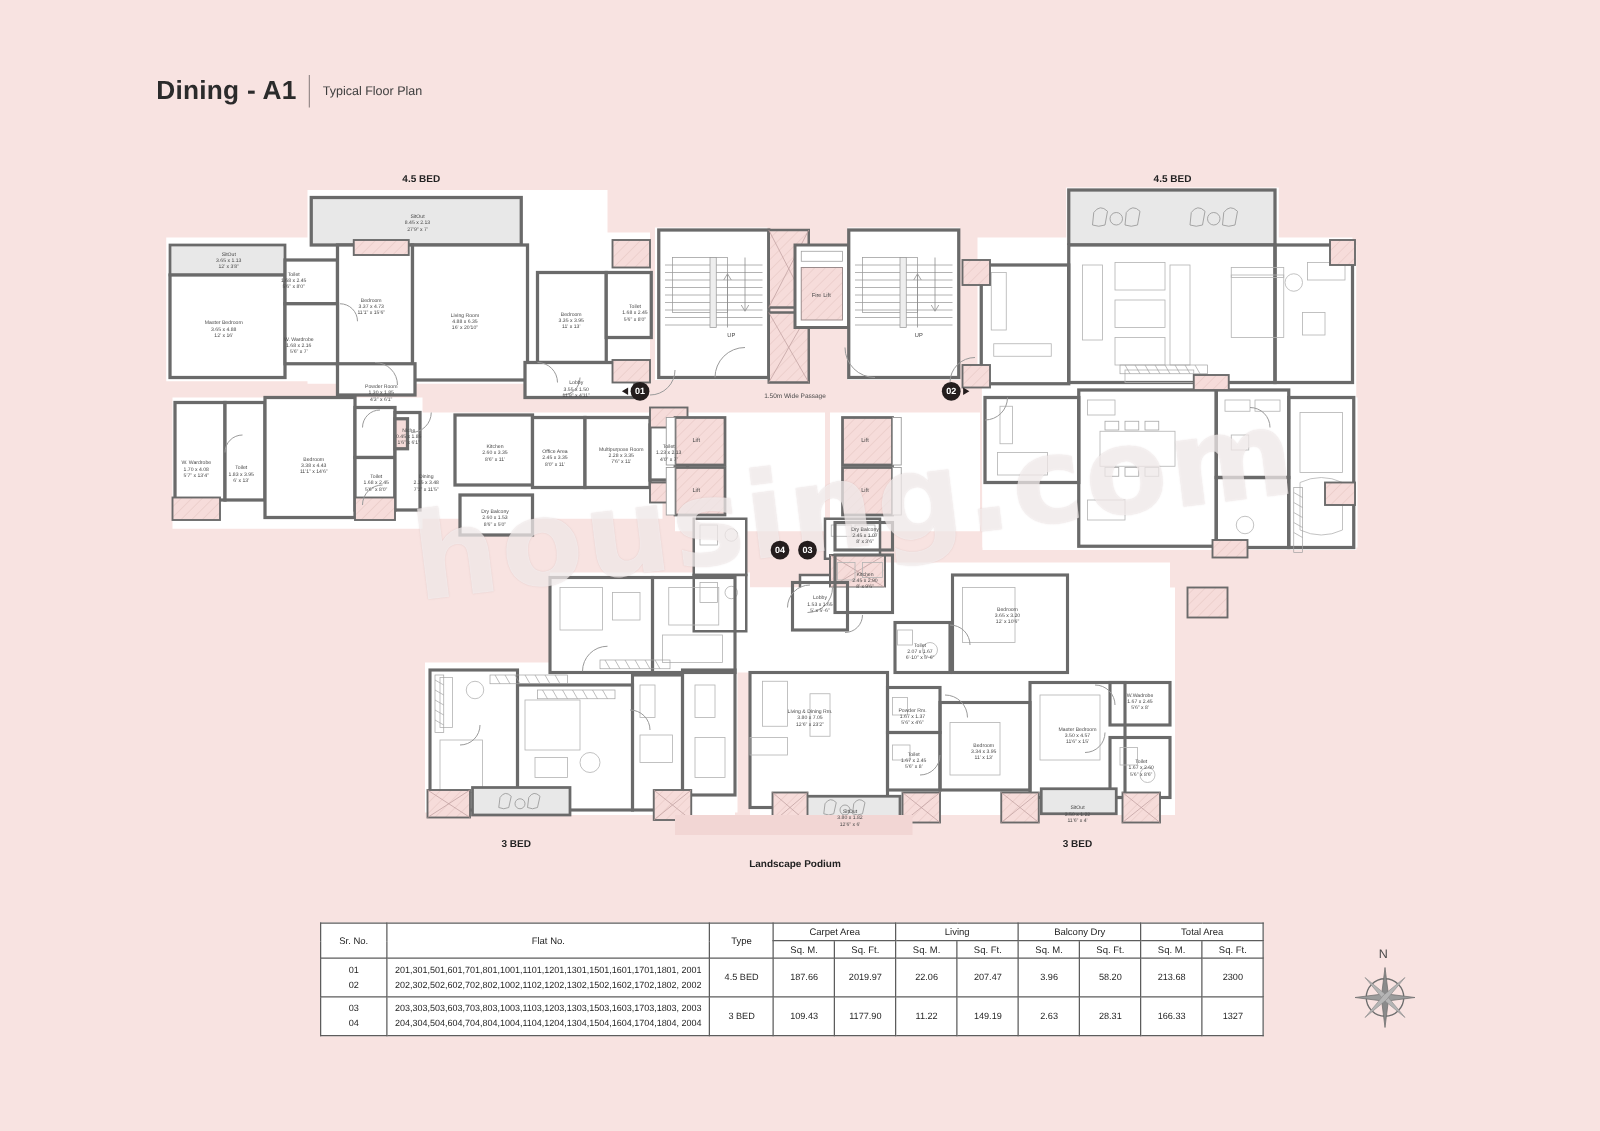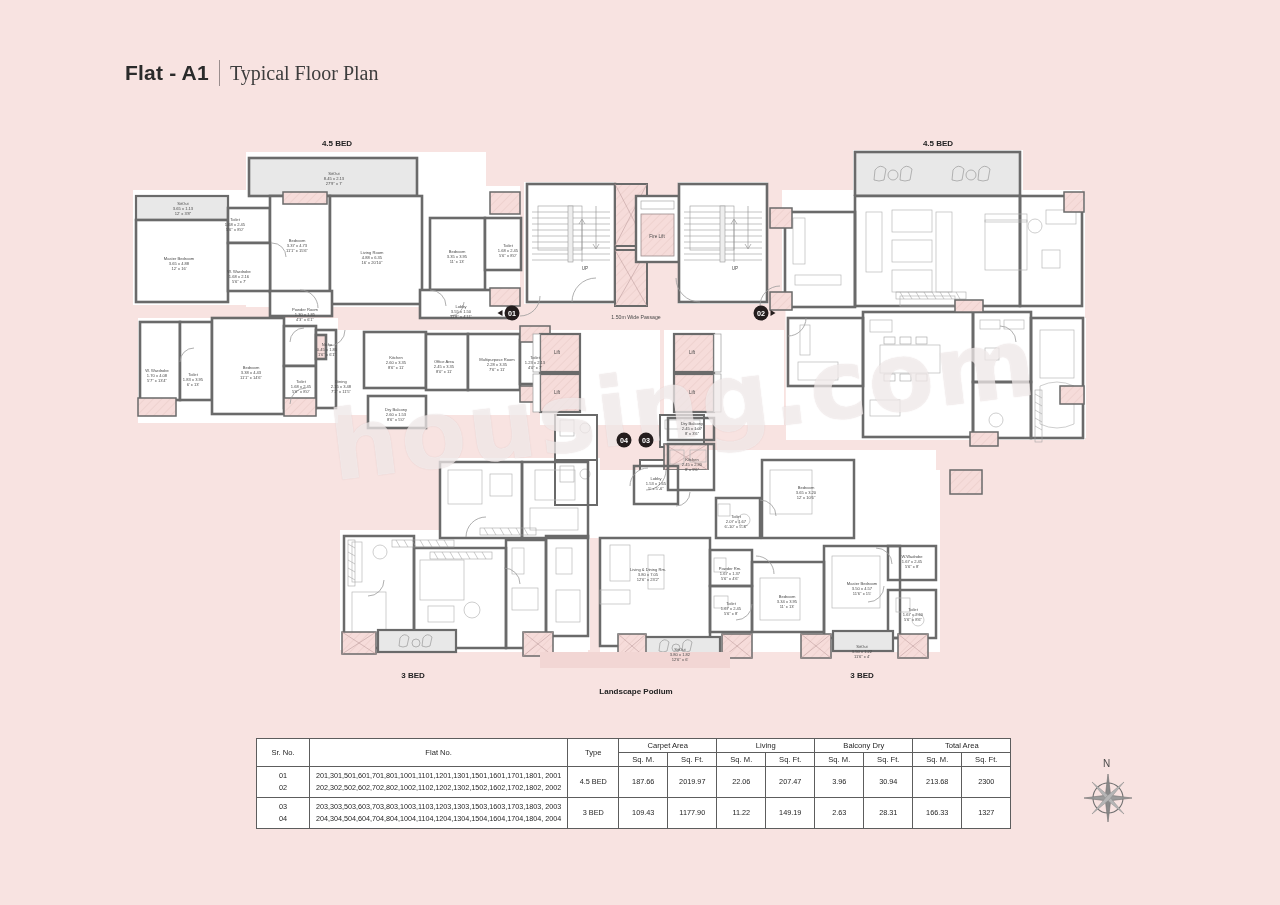--- a/index.html
+++ b/index.html
@@ -9,21 +9,21 @@
     background:#f8e3e1;
     font-family:"Liberation Sans", sans-serif;
     color:#3a3a3a;
     overflow:hidden;
     position:relative;
   }
   
   #header{position:absolute;left:125px;top:60px;display:flex;align-items:center;gap:10px;}
   #header .ttl{font-size:21px;font-weight:bold;color:#2b2b2b;letter-spacing:.2px;}
   #header .rule{width:1px;height:26px;background:#9a8d8d;}
-  #header .sub{font-size:20px;color:#3d3d3d;font-family:Liberation Serif, serif;}
+  #header .sub{font-size:10px;color:#3d3d3d;}
 
   
   #plan{position:absolute;left:0;top:0;width:1280px;height:905px;}
   #plan svg{display:block;}
 
   
   .lbl{position:absolute;text-align:center;font-size:4.1px;line-height:1.22;color:#4a4a4a;
        white-space:nowrap;transform:translate(-50%,-50%);pointer-events:none;}
   .lbl b{font-weight:normal;display:block;}
   .lbl .n{display:block;}
@@ -56,21 +56,21 @@
   table th{font-weight:normal;font-size:7.6px;}
   td.flats{font-size:7.2px;line-height:1.65;padding:3px 6px;white-space:nowrap;}
   td.srno{line-height:1.65;width:46px;}
   .c-type{width:44px;text-align:center;}
   .c-num{width:42px;}
 </style>
 </head>
 <body>
 
 <div id="header">
-  <span class="ttl">Flat - A1</span>
+  <span class="ttl">Dining - A1</span>
   <span class="rule"></span>
   <span class="sub">Typical Floor Plan</span>
 </div>
 
 <div id="plan">
 <svg width="1280" height="905" viewBox="0 0 1280 905" xmlns="http://www.w3.org/2000/svg">
   <defs>
     <pattern id="hatch" width="6" height="6" patternUnits="userSpaceOnUse" patternTransform="rotate(45)">
       <rect width="6" height="6" fill="#f6dcda"></rect>
       <line x1="0" y1="0" x2="0" y2="6" stroke="#d8b3b0" stroke-width=".5"></line>
@@ -727,21 +727,21 @@
     <tbody id="tbody">
         <tr>
           <td class="srno">01<br>02</td>
           <td class="flats">201,301,501,601,701,801,1001,1101,1201,1301,1501,1601,1701,1801, 2001<br>202,302,502,602,702,802,1002,1102,1202,1302,1502,1602,1702,1802, 2002</td>
           <td class="c-type">4.5 BED</td>
           <td class="c-num">187.66</td>
           <td class="c-num">2019.97</td>
           <td class="c-num">22.06</td>
           <td class="c-num">207.47</td>
           <td class="c-num">3.96</td>
-          <td class="c-num">30.94</td>
+          <td class="c-num">58.20</td>
           <td class="c-num">213.68</td>
           <td class="c-num">2300</td>
         </tr>
         <tr>
           <td class="srno">03<br>04</td>
           <td class="flats">203,303,503,603,703,803,1003,1103,1203,1303,1503,1603,1703,1803, 2003<br>204,304,504,604,704,804,1004,1104,1204,1304,1504,1604,1704,1804, 2004</td>
           <td class="c-type">3 BED</td>
           <td class="c-num">109.43</td>
           <td class="c-num">1177.90</td>
           <td class="c-num">11.22</td>

